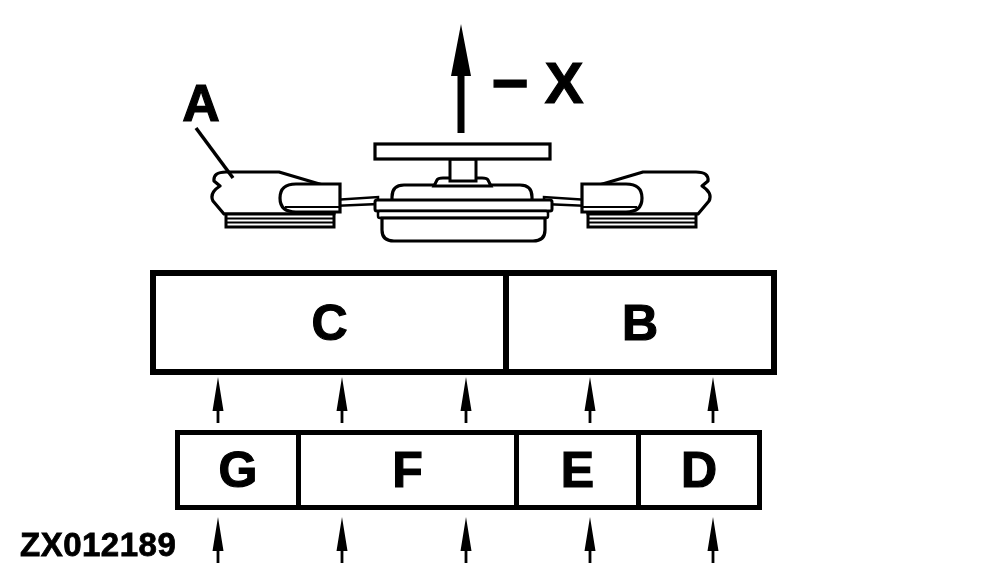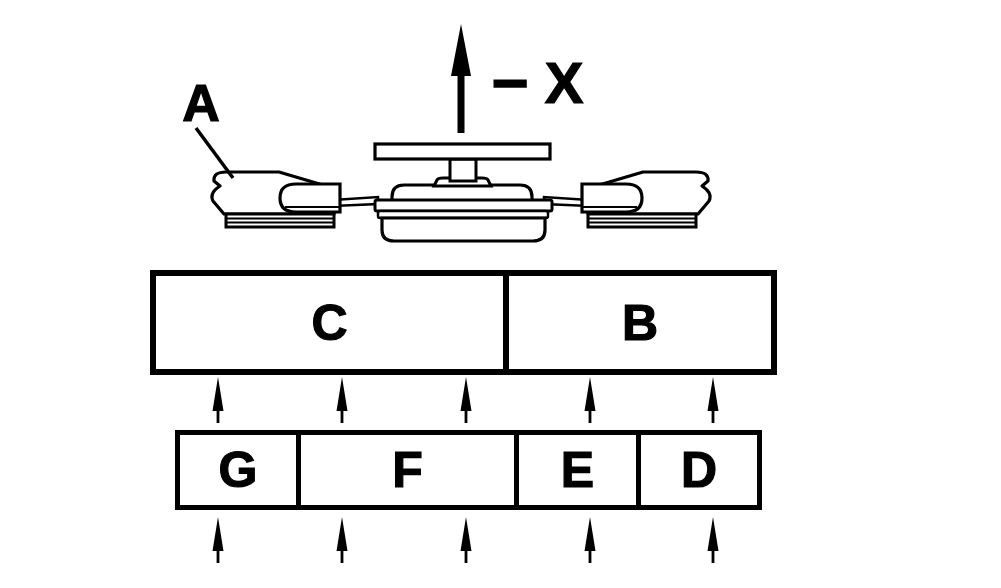--- a/index.html
+++ b/index.html
@@ -113,14 +113,15 @@
 
   <div class="pbox lower" style="left:175px;top:430px;width:587px;height:80px;"></div>
   <div class="vdiv" style="left:296px;top:435px;width:5px;height:70px;"></div>
   <div class="vdiv" style="left:514px;top:435px;width:5px;height:70px;"></div>
   <div class="vdiv" style="left:636px;top:435px;width:5px;height:70px;"></div>
   <div class="cell" style="left:180px;top:435px;width:116px;height:70px;">G</div>
   <div class="cell" style="left:301px;top:435px;width:213px;height:70px;">F</div>
   <div class="cell" style="left:519px;top:435px;width:117px;height:70px;">E</div>
   <div class="cell" style="left:641px;top:435px;width:116px;height:70px;">D</div>
 
+  <span class="figcode">ZX012189</span>
 
 </div>
 
 </body></html>

